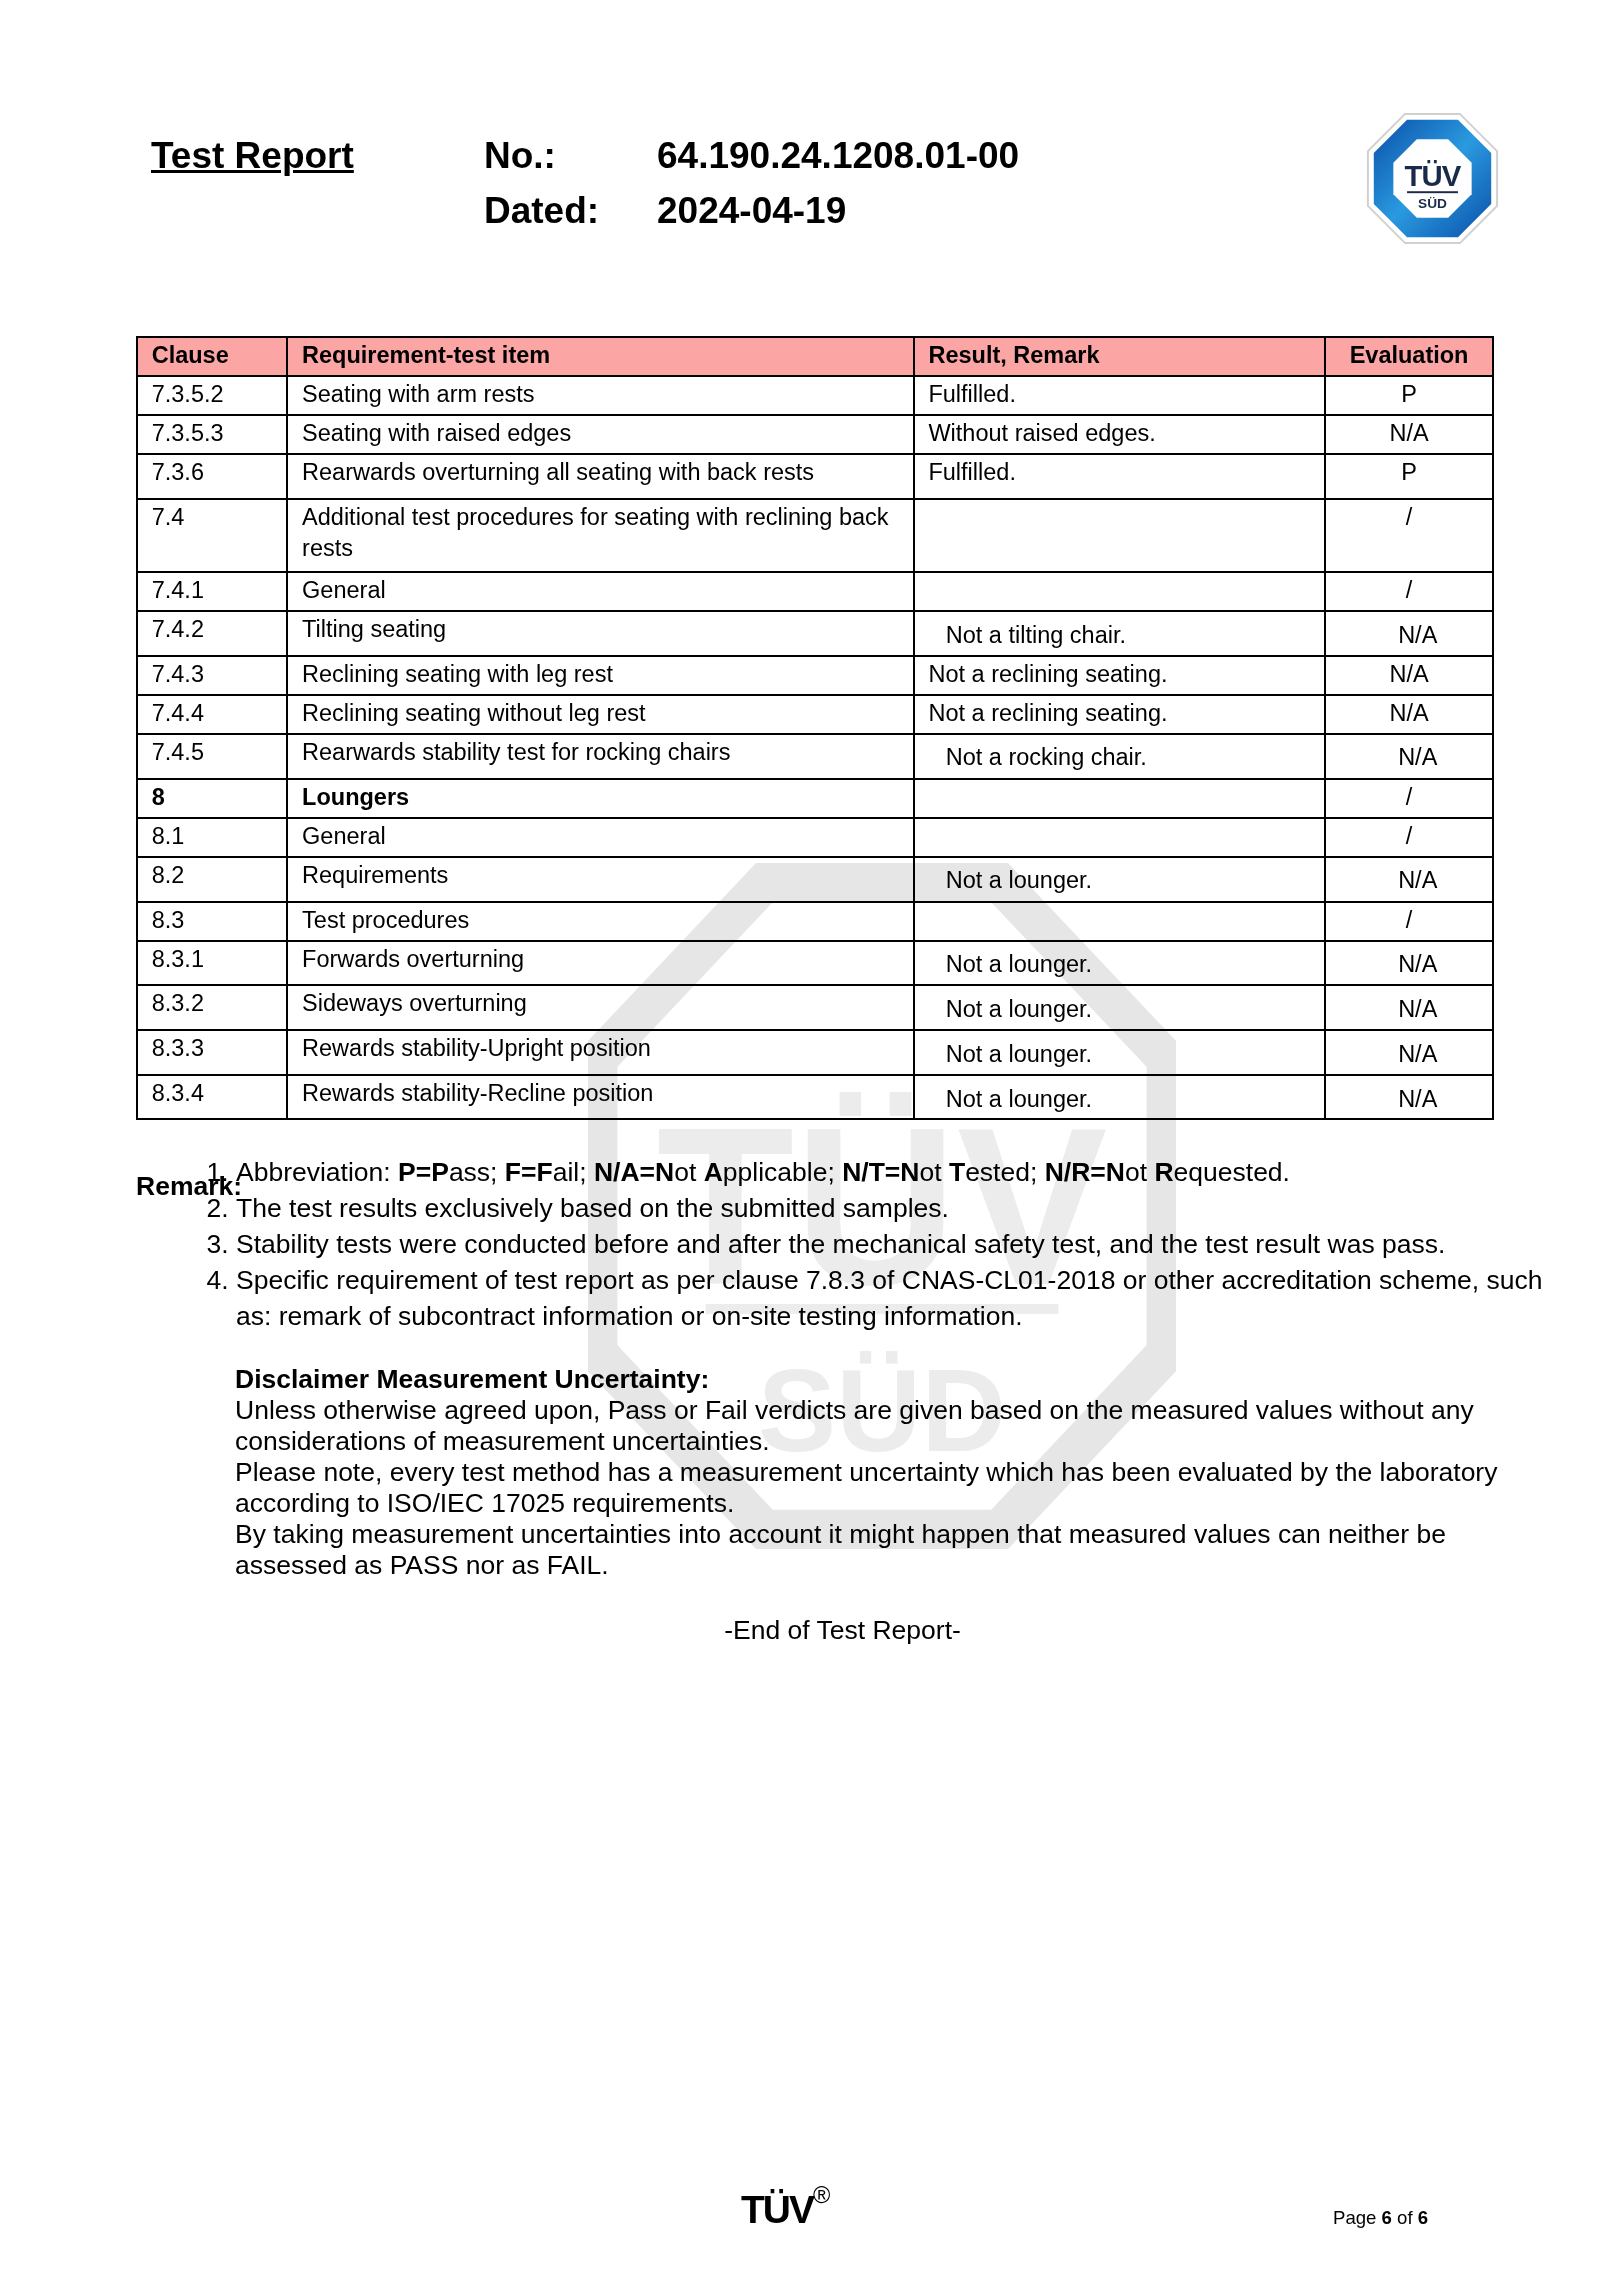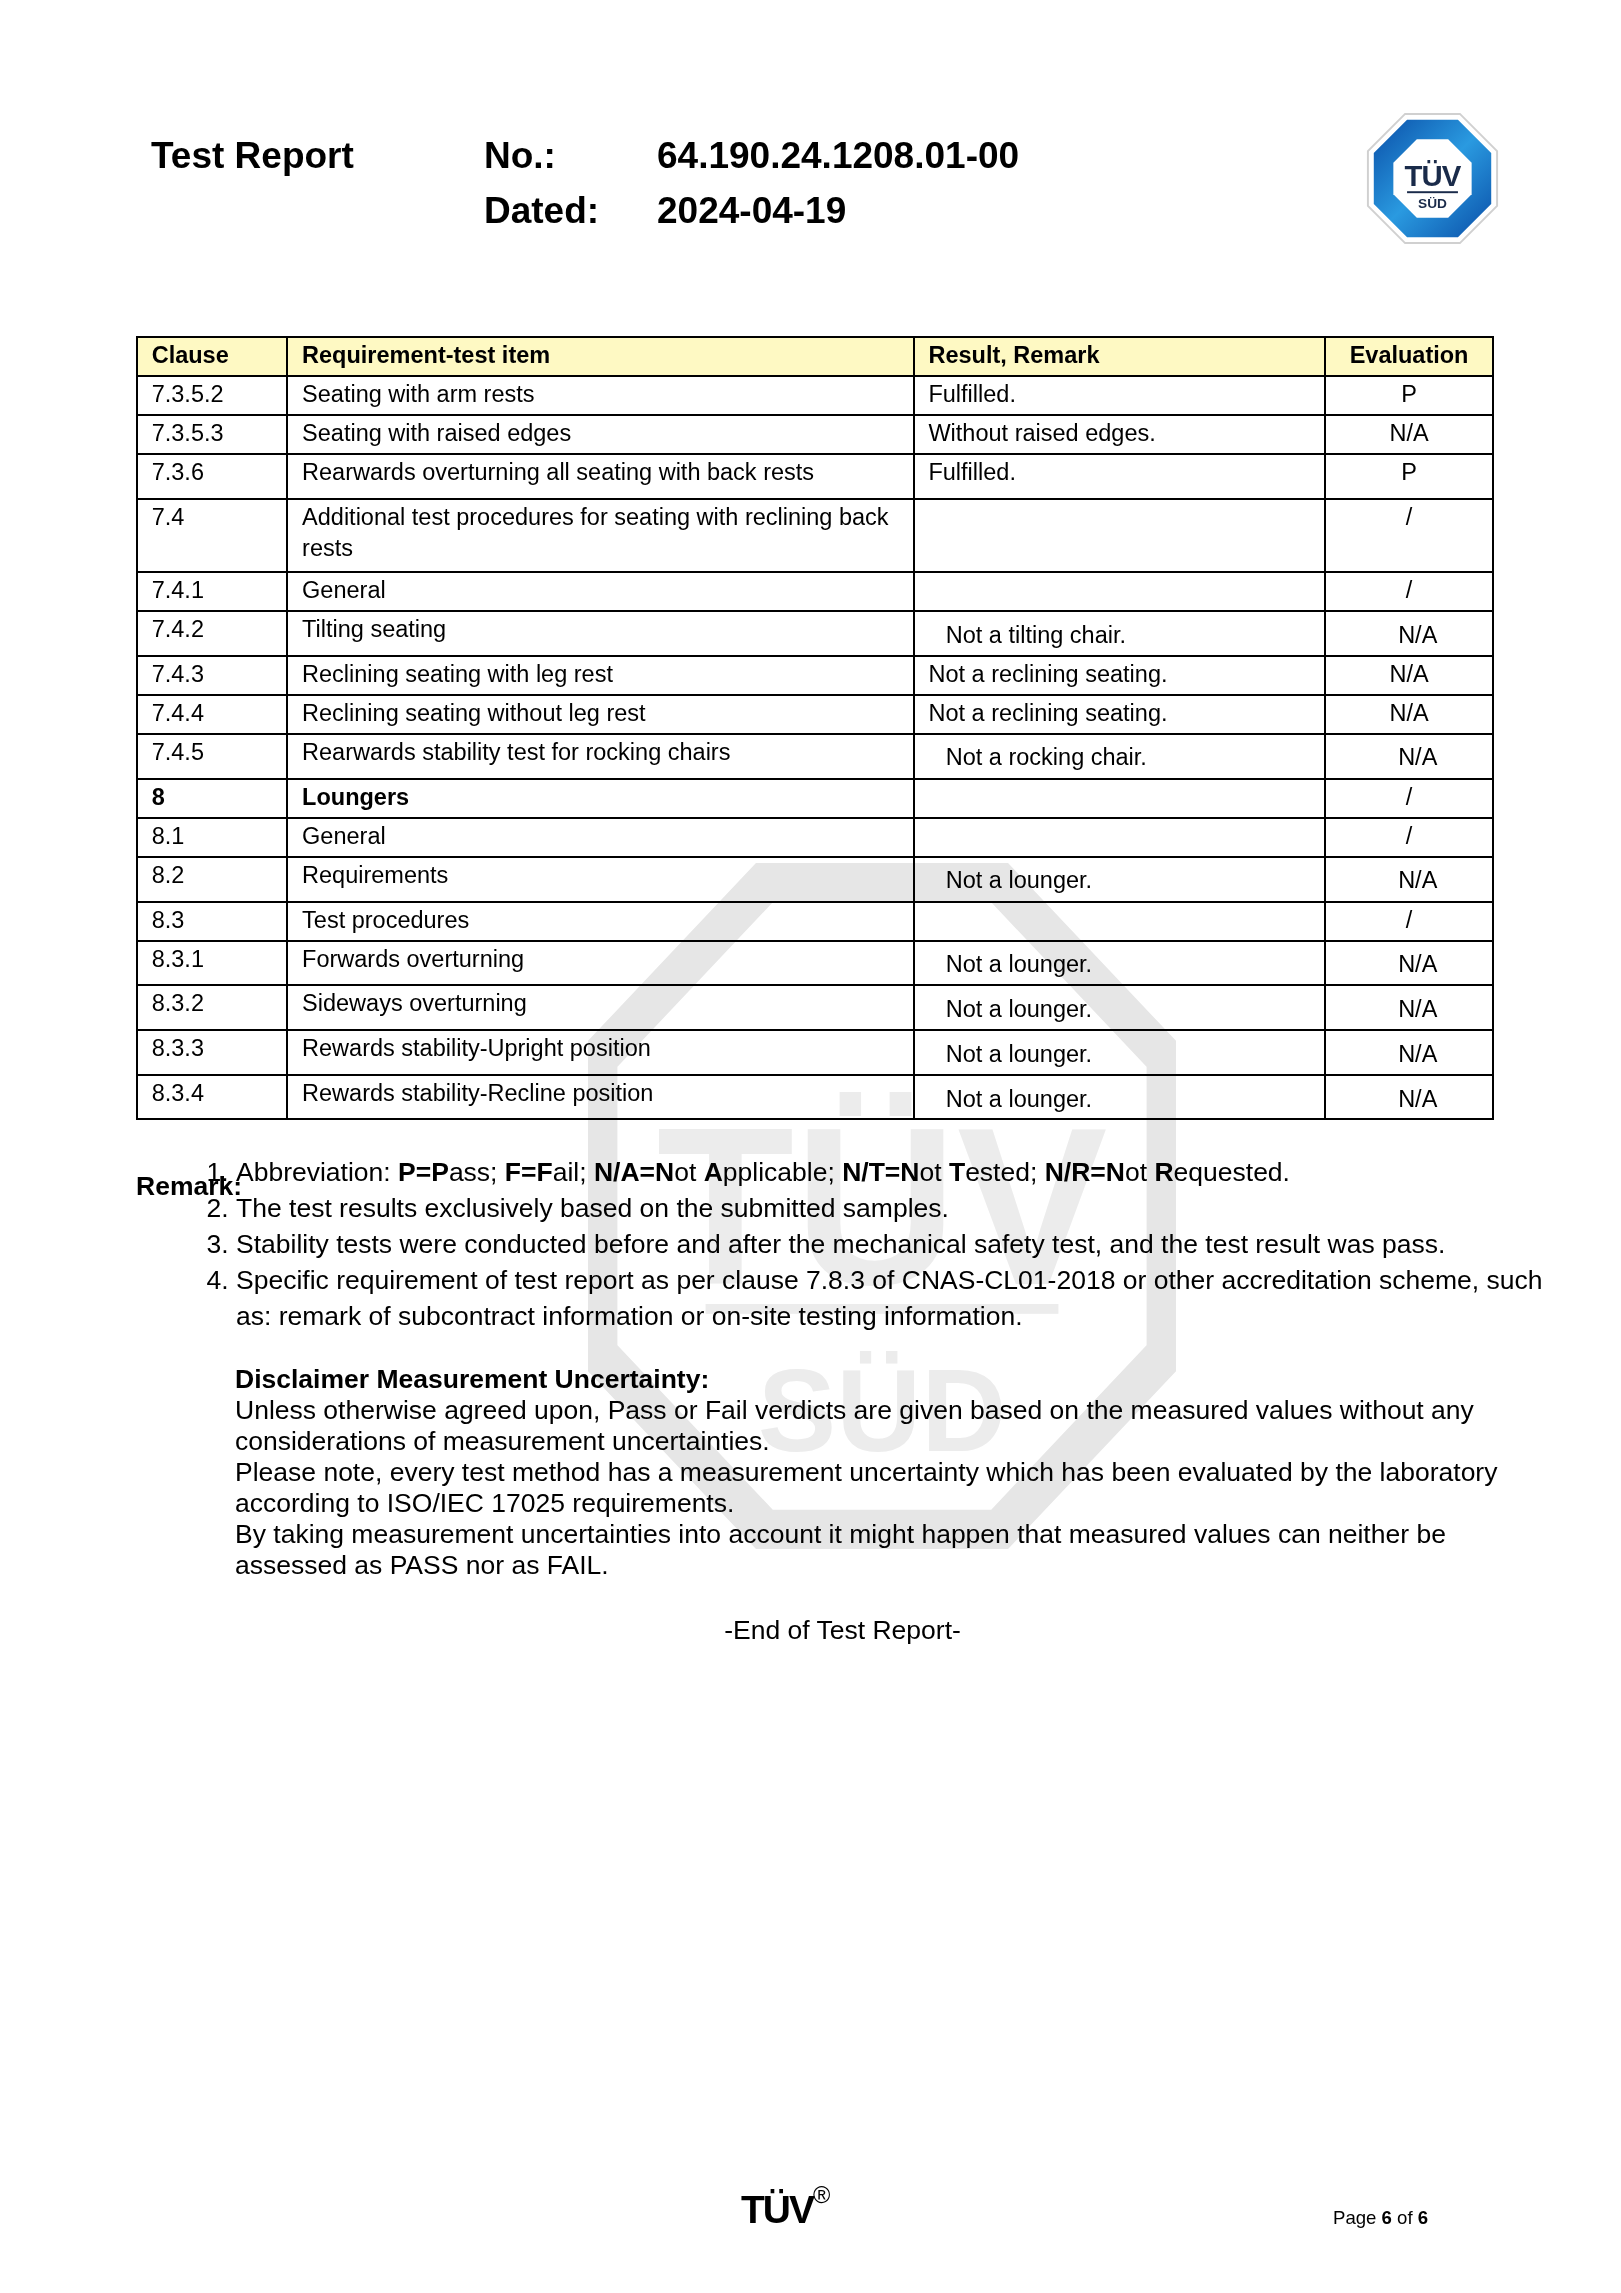--- a/index.html
+++ b/index.html
@@ -3,31 +3,31 @@
 <meta charset="utf-8">
 <style>
   html, body { margin: 0; padding: 0; background: #ffffff; }
   body { width: 1621px; height: 2294px; position: relative; overflow: hidden;
          font-family: "Liberation Sans", sans-serif; color: #000; }
 
   
   .watermark { position: absolute; left: 588px; top: 863px; width: 588px; height: 686px; z-index: 0; }
 
   
-  .hdr-title { position: absolute; left: 151px; top: 135px; font-size: 37px; font-weight: bold; }
+  .hdr-title { position: absolute; left: 151px; top: 135px; font-size: 37px; font-weight: bold; text-decoration: underline; }
   .hdr-nolabel { position: absolute; left: 484px; top: 135px; font-size: 37px; font-weight: bold; }
   .hdr-noval { position: absolute; left: 657px; top: 135px; font-size: 37px; font-weight: bold; }
   .hdr-datelabel { position: absolute; left: 484px; top: 190px; font-size: 37px; font-weight: bold; }
   .hdr-dateval { position: absolute; left: 657px; top: 190px; font-size: 37px; font-weight: bold; }
   .logo { position: absolute; left: 1364px; top: 110px; width: 137px; height: 137px; }
 
   
   table.clauses { position: absolute; left: 136px; top: 336px; width: 1358px; border-collapse: collapse; z-index: 1; }
   table.clauses td, table.clauses th { border: 2.9px solid #000; font-size: 23.5px; padding: 2px 13.7px 3.9px 13.7px; vertical-align: top; text-align: left; line-height: 31px; }
-  table.clauses th { background: #fef9c3; font-weight: bold; }
+  table.clauses th { background: #fca5a5; font-weight: bold; }
   table.clauses .c-clause { width: 121px; }
   table.clauses .c-item { width: 597px; margin-left: 20px; }
   table.clauses .c-result { width: 382px; }
   table.clauses .c-eval { text-align: center; }
   table.clauses tr.bold td { font-weight: bold; }
   table.clauses tr { height: 39px; }
   table.clauses tr.tall { height: 45px; }
   table.clauses tr.double { height: 73px; margin-left: 28px; }
   table.clauses td.res-low { padding-top: 7.8px; padding-left: 31px; }
 

